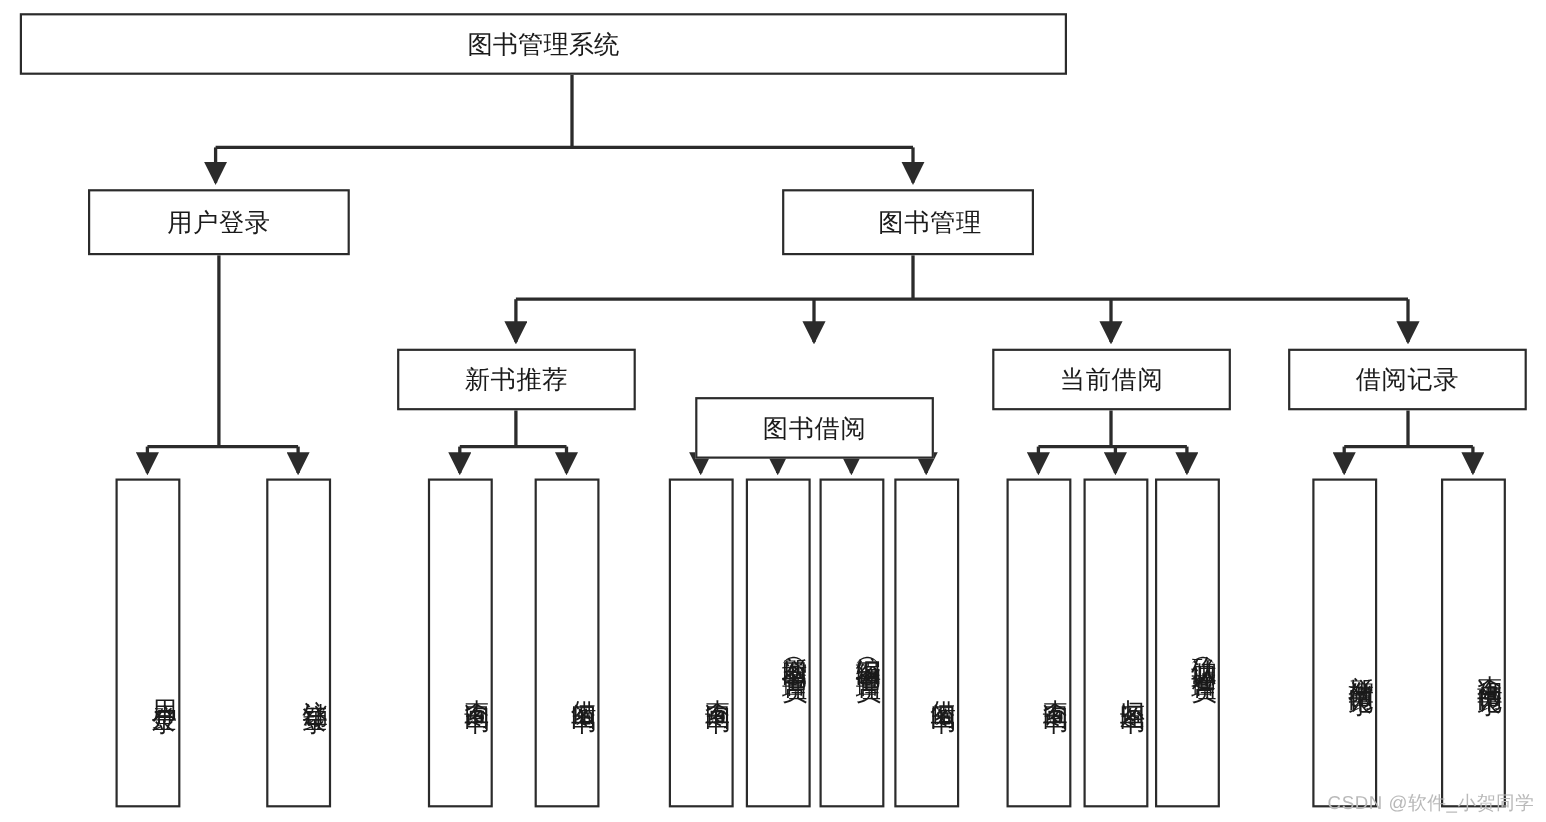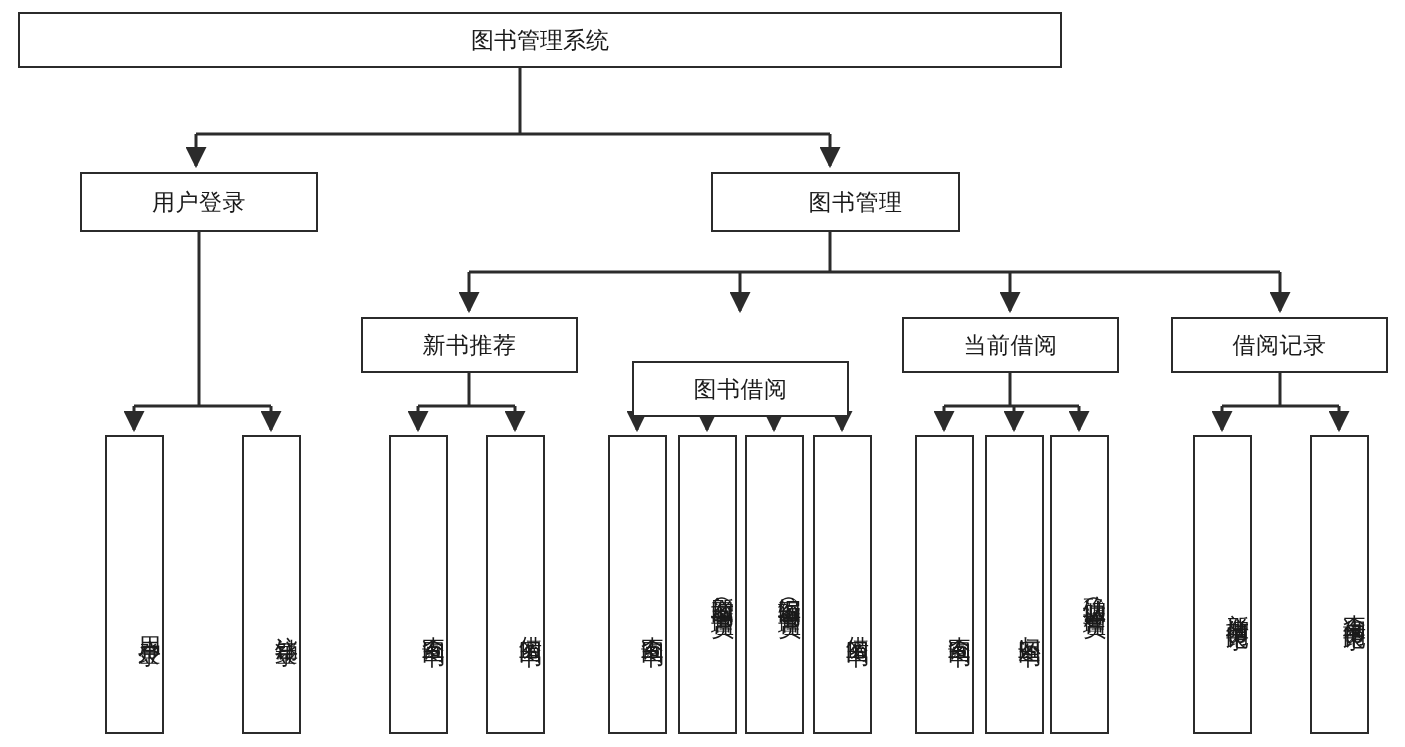--- a/index.html
+++ b/index.html
@@ -114,29 +114,29 @@
       <path d="M 1014 406 L 1014 430" marker-end="url(#arrow)"></path>
       <path d="M 1079 406 L 1079 430" marker-end="url(#arrow)"></path>
 
       <path d="M 1280 373 L 1280 406"></path>
       <path d="M 1222 406 L 1339 406"></path>
       <path d="M 1222 406 L 1222 430" marker-end="url(#arrow)"></path>
       <path d="M 1339 406 L 1339 430" marker-end="url(#arrow)"></path>
     </g>
   </svg>
 
-  <div class="node node-root" style="left:18px; top:12px; width:1044px; height:56px;text-align:right;">
+  <div class="node node-root" style="left:18px; top:12px; width:952px; height:56px;text-align:right;">
     <span>图书管理系统</span>
   </div>
 
   <div class="node node-h" style="left:80px; top:172px; width:238px; height:60px;">
     <span>用户登录</span>
   </div>
 
-  <div class="node node-h" style="left:711px; top:172px; width:249px; height:60px;padding-left:40px;">
+  <div class="node node-h" style="left:711px; top:172px; width:229px; height:60px;padding-left:40px;">
     <span>图书管理</span>
   </div>
 
   <div class="node node-h" style="left:361px; top:317px; width:217px; height:56px;text-align:right;">
     <span>新书推荐</span>
   </div>
 
   <div class="node node-h" style="left:632px; top:317px; width:217px; height:56px;margin-top:44px;">
     <span>图书借阅</span>
   </div>
@@ -194,14 +194,15 @@
   </div>
 
   <div class="node node-v pad-md" style="left:1193px; top:435px; width:59px; height:299px;">
     <span>新增借阅记录</span>
   </div>
 
   <div class="node node-v pad-md" style="left:1310px; top:435px; width:59px; height:299px;">
     <span>查询借阅记录</span>
   </div>
 
+  <div class="watermark">CSDN @软件_小贺同学</div>
 
 </div>
 
 </body></html>

